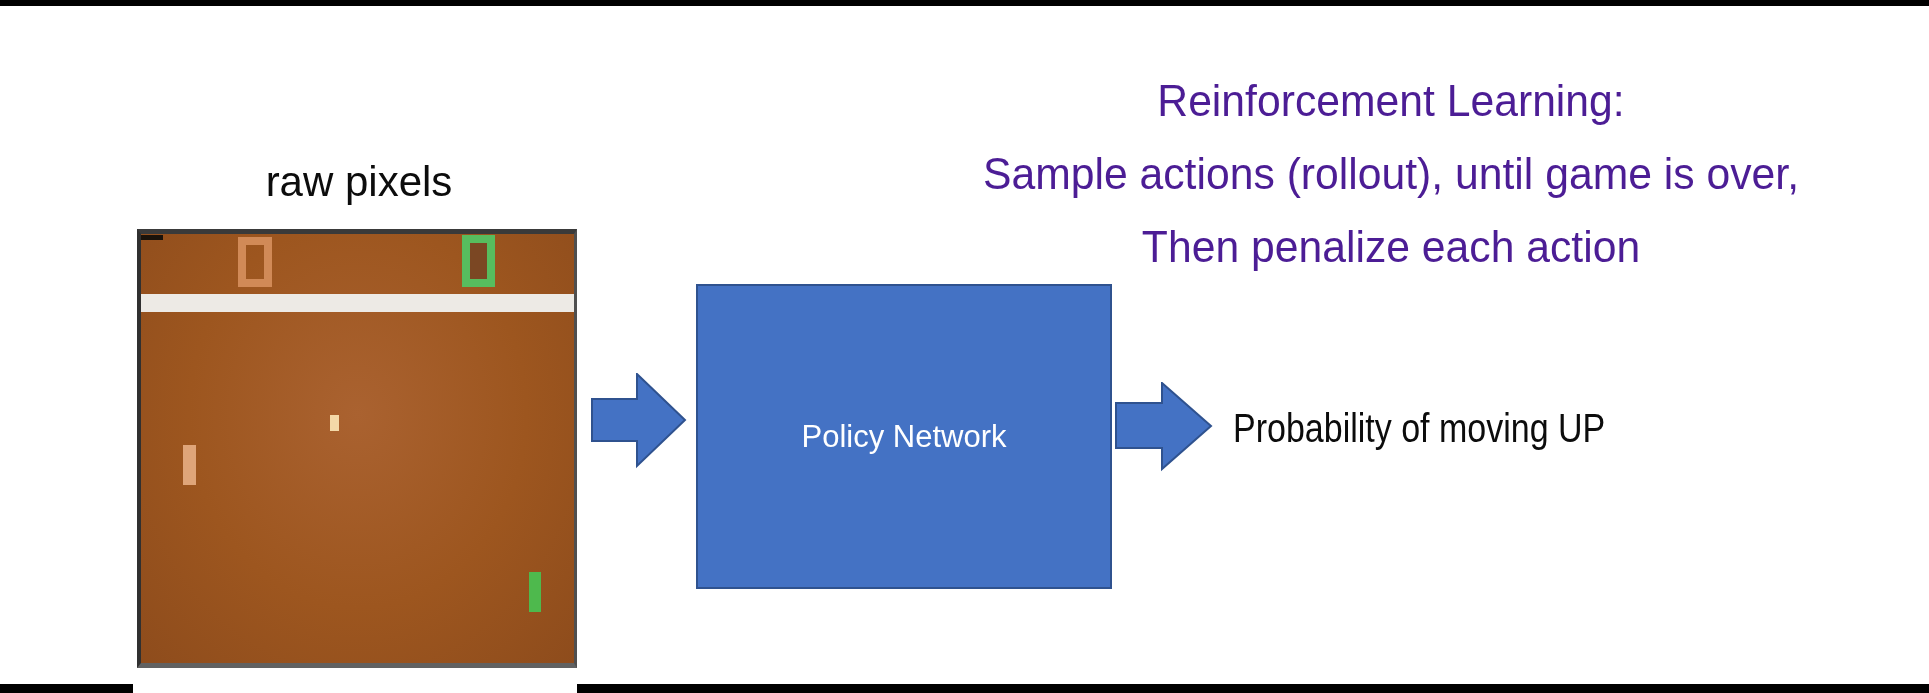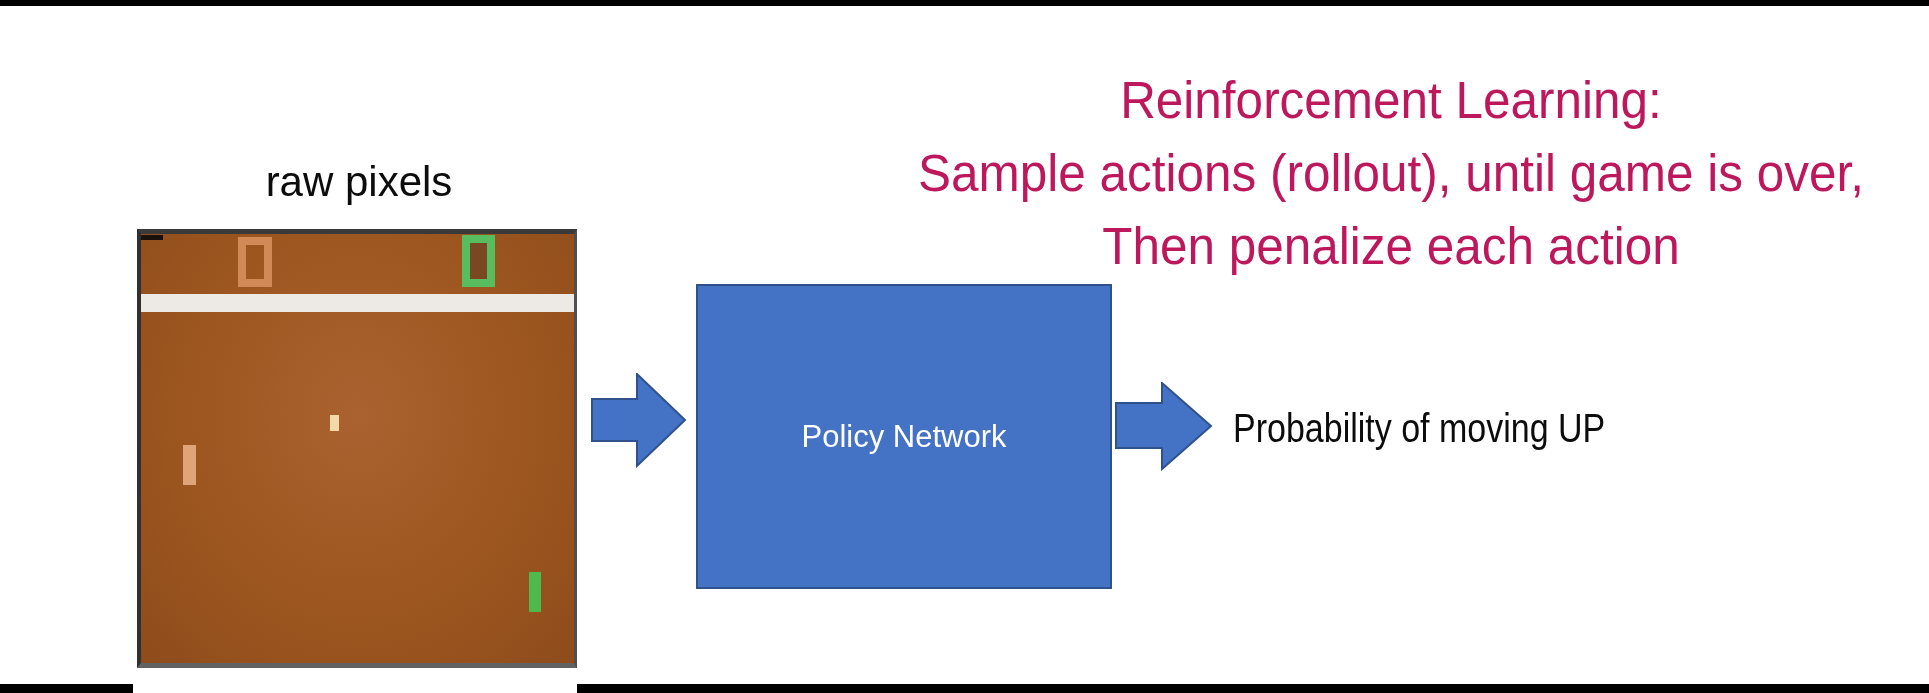--- a/index.html
+++ b/index.html
@@ -60,23 +60,23 @@
   .paddle { position: absolute; }
   .paddle-left  { left: 42px;  top: 211px; width: 13px; height: 40px; background: var(--paddle_orange); }
   .paddle-right { left: 388px; top: 338px; width: 12px; height: 40px; background: var(--paddle_green); }
   .ball { position: absolute; left: 189px; top: 181px; width: 9px; height: 16px; background: var(--ball_cream); }
 
   
   .title {
     position: absolute;
     left: 856px; top: 64px; width: 1070px;
     text-align: center;
-    font-size: 51px;
+    font-size: 44px;
     line-height: 73px;
-    color: #be185d;
+    color: #4c1d95;
   }
   .title div { white-space: nowrap; transform: scaleX(0.97); transform-origin: 50% 50%; }
 
   
   .arrow { position: absolute; display: block; }
   .arrow-left  { left: 591px;  top: 373px; }
   .arrow-right { left: 1115px; top: 382px; }
   .arrow polygon { fill: var(--arrow_fill); stroke: var(--arrow_stroke); stroke-width: 2; stroke-linejoin: miter; }
 
   .policy-box {

